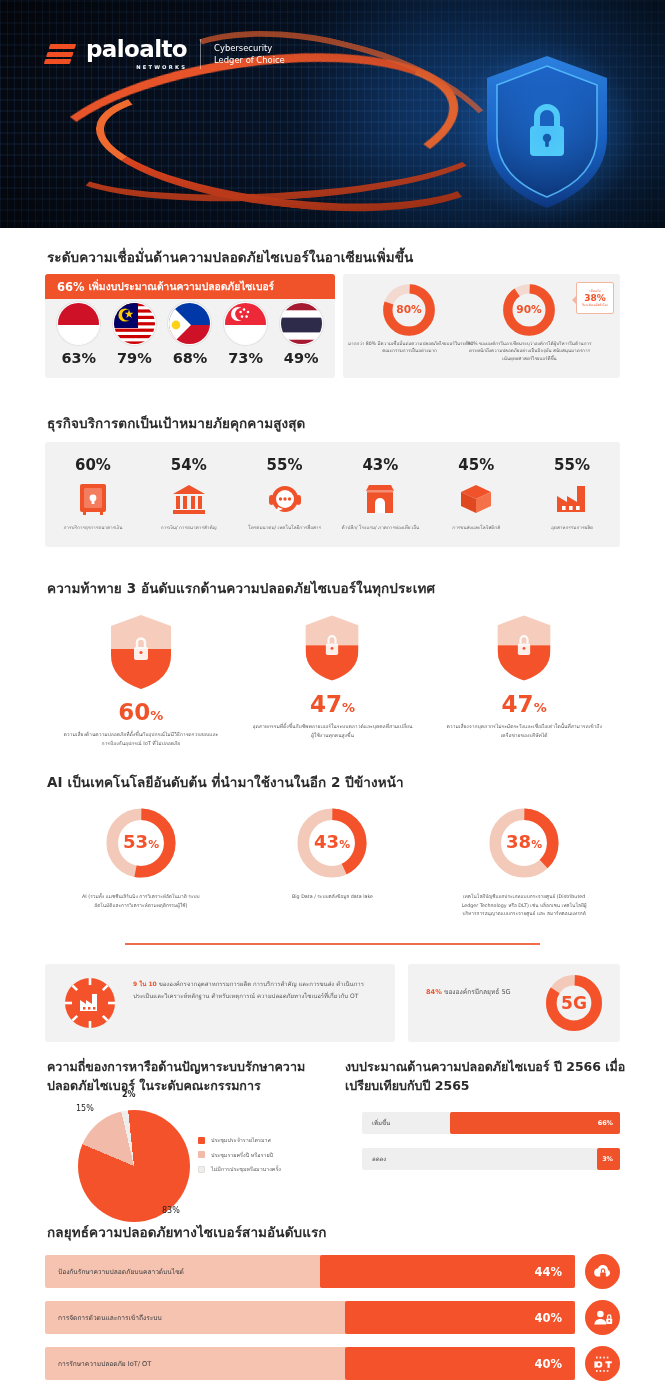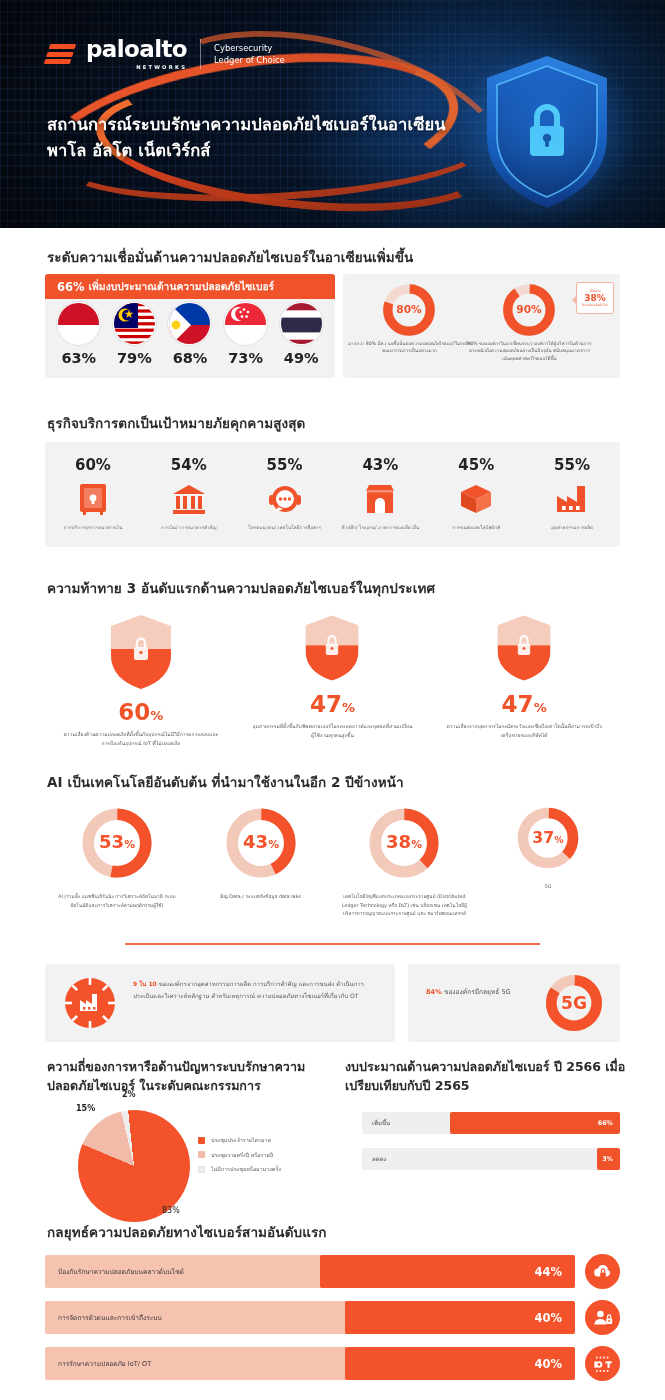--- a/index.html
+++ b/index.html
@@ -128,21 +128,21 @@
   .s5-r-txt { position:absolute; left:18px; top:22px; width:110px; font-size:6.6px; color:#555; line-height:2.1; }
   .s5-r-txt b { color:#f0522a; }
 
   
   .sec6 { position:absolute; left:0; top:1050px; width:665px; }
   .sec6 h2, .sec6 h3 { position:absolute; font-size:12.5px; font-weight:bold; color:#2b2b2b; line-height:1.5; }
   .sec6 h2 { left:47px; top:8px; width:290px; }
   .sec6 h3 { left:345px; top:8px; width:290px; }
   .pie-wrap { position:absolute; left:78px; top:60px; width:112px; height:112px; }
   .pie { width:112px; height:112px; border-radius:50%; }
-  .pie-l1 { position:absolute; left:-2px; top:-6px; font-size:8px; font-weight:bold; color:#222; }
+  .pie-l1 { position:absolute; left:-2px; top:-6px; font-size:8px; font-weight:normal; color:#222; }
   .pie-l2 { position:absolute; left:44px; top:-20px; font-size:8px; font-weight:bold; color:#222; }
   .pie-l3 { position:absolute; left:84px; top:96px; font-size:8px; font-weight:normal; color:#222; }
   .legend { position:absolute; left:198px; top:86px; }
   .leg-row { display:flex; align-items:center; gap:6px; margin-bottom:6.5px; }
   .leg-sw { width:7px; height:7px; border-radius:1px; flex:none; }
   .leg-tx { font-size:5.4px; color:#555; }
   .bars6 { position:absolute; left:362px; top:62px; width:258px; }
   .bar6-row { height:22px; background:#efefef; border-radius:2px; margin-bottom:14px; position:relative; display:flex; align-items:center; }
   .bar6-lab { position:absolute; left:10px; font-size:6px; color:#444; z-index:2; }
   .bar6-fill { position:absolute; right:0; top:0; height:22px; background:#f0522a; border-radius:2px;
@@ -184,24 +184,20 @@
         <div class="logo-text">paloalto</div>
         <div class="logo-sub">NETWORKS</div>
       </div>
       <div class="logo-div"></div>
       <div class="logo-tag">
         <div>Cybersecurity</div>
         <div>Ledger of Choice</div>
       </div>
     </div>
 
-    <div class="hero-title">
-      <div>สถานการณ์ระบบรักษาความปลอดภัยไซเบอร์ในอาเซียน</div>
-      <div>พาโล อัลโต เน็ตเวิร์กส์</div>
-    </div>
 
     <div class="shield-wrap">
       <div class="shield-glow"></div>
       <svg viewBox="0 0 132 160" width="132" height="160">
         <defs>
           <linearGradient id="shg" x1="0" y1="0" x2="0" y2="1">
             <stop offset="0%" stop-color="#2f86e8"></stop>
               <stop offset="60%" stop-color="#1458b8"></stop>
             <stop offset="100%" stop-color="#0b2f78"></stop>
           </linearGradient>
@@ -532,30 +528,20 @@
         <svg width="76" height="76" viewBox="0 0 42 42">
           <circle cx="21" cy="21" r="15.9" fill="none" stroke="#f3c9b9" stroke-width="6.4"></circle>
           <circle cx="21" cy="21" r="15.9" fill="none" stroke="#f4522a" stroke-width="6.4" stroke-dasharray="38 62" stroke-dashoffset="25"></circle>
           <text x="21" y="24" text-anchor="middle" font-size="10" font-weight="bold" fill="#f4522a">
             <tspan>38</tspan><tspan font-size="6">%</tspan>
           </text>
         </svg>
         <div class="s4-lab">เทคโนโลยีบัญชีแยกประเภทแบบกระจายศูนย์ (Distributed Ledger Technology หรือ DLT) เช่น บล็อกเชน เทคโนโลยีผู้บริหารการอนุญาตแบบกระจายศูนย์ และ สมาร์ทคอนแทรกต์</div>
       </div>
 
-      <div class="s4-item">
-        <svg width="66" height="66" viewBox="0 0 42 42">
-          <circle cx="21" cy="21" r="15.9" fill="none" stroke="#f3c9b9" stroke-width="6.8"></circle>
-          <circle cx="21" cy="21" r="15.9" fill="none" stroke="#f4522a" stroke-width="6.8" stroke-dasharray="37 63" stroke-dashoffset="25"></circle>
-          <text x="21" y="24" text-anchor="middle" font-size="10" font-weight="bold" fill="#f4522a">
-            <tspan>37</tspan><tspan font-size="6">%</tspan>
-          </text>
-        </svg>
-        <div class="s4-lab">5G</div>
-      </div>
 
     </div>
     <div class="s4-divider"></div>
   </div>
 
   <div class="sec5">
     <div class="s5-left">
       <div style="position:absolute; left:18px; top:12px;">
         <svg width="54" height="54" viewBox="0 0 54 54">
           <circle cx="27" cy="27" r="25" fill="#f4522a"></circle>

